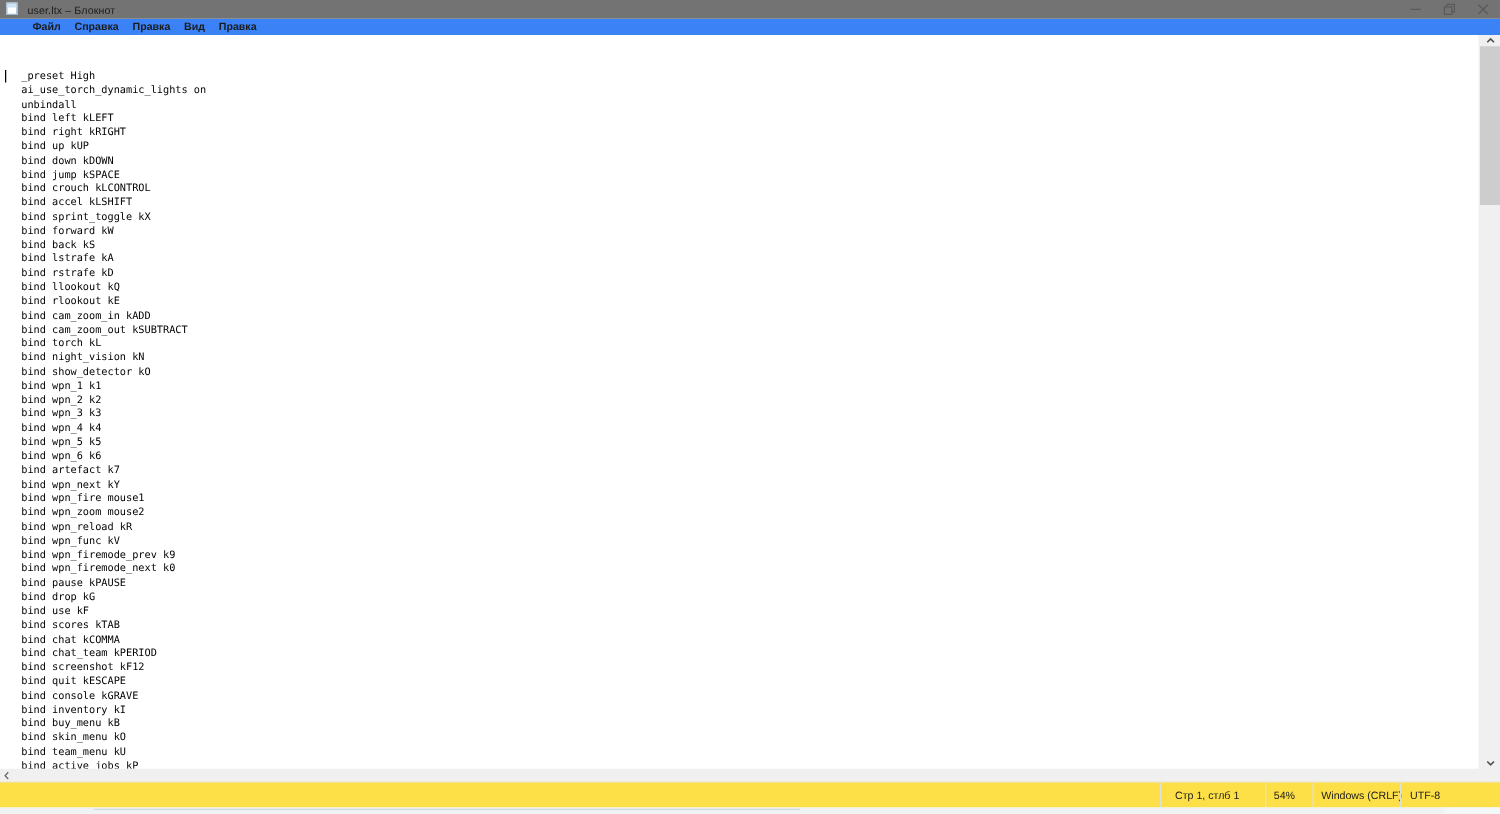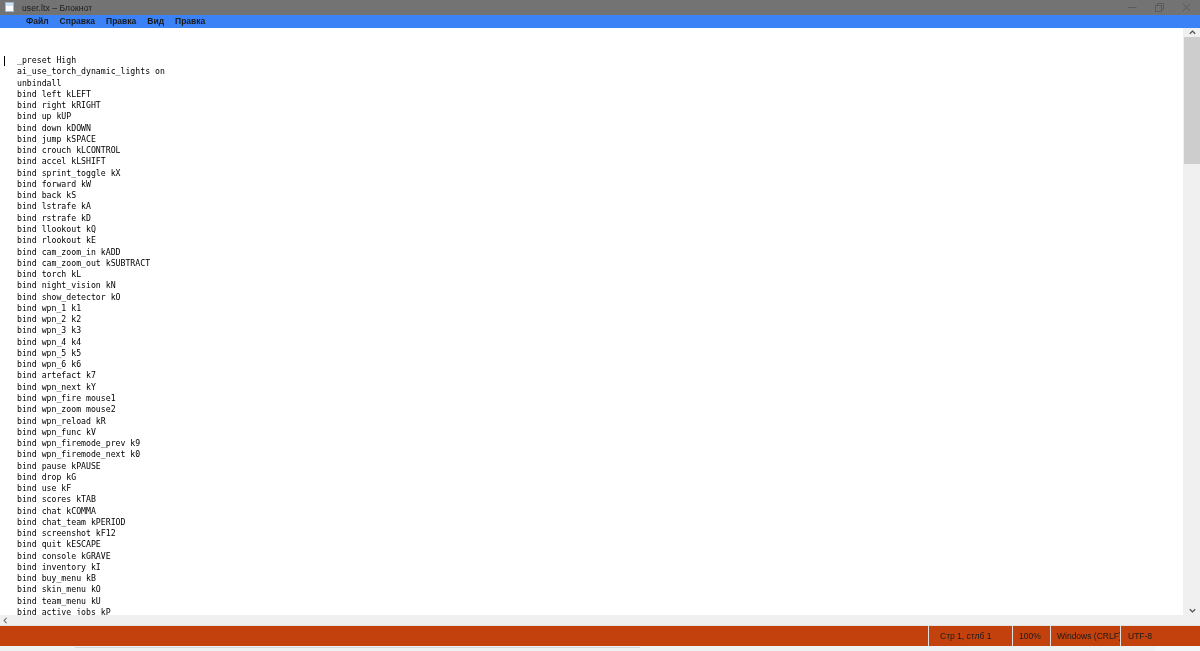--- a/index.html
+++ b/index.html
@@ -195,21 +195,21 @@
     bottom: 0;
     width: 17px;
     height: 10px;
     background: #f0f0f0;
   }
 
   
   #status-bar {
     height: 21px;
     min-height: 21px;
-    background: #c2410c;
+    background: #fde047;
     border-top: 1px solid #e3e3e3;
     display: flex;
     align-items: center;
     justify-content: flex-end;
     user-select: none;
     box-sizing: border-box;
   }
   .status-cell {
     font-size: 8.5px;
     color: #1b1b1b;
@@ -320,21 +320,21 @@
             <polyline points="3.6,0.8 1.1,3.5 3.6,6.2" fill="none" stroke="#6a6a6a" stroke-width="1.1"></polyline>
           </svg>
       </div>
     </div>
 
     <div id="sb-corner"></div>
   </div>
 
   <div id="status-bar">
     <div class="status-cell" id="status-cursor">Стр 1, стлб 1</div>
-    <div class="status-cell" id="status-zoom">100%</div>
+    <div class="status-cell" id="status-zoom">54%</div>
     <div class="status-cell" id="status-eol">Windows (CRLF)</div>
     <div class="status-cell" id="status-enc">UTF-8</div>
   </div>
 
 </div>
 
 <div id="desktop-strip"></div>
 <div id="taskbar-hint"></div>
 <div id="taskbar-hint2"></div>
 

